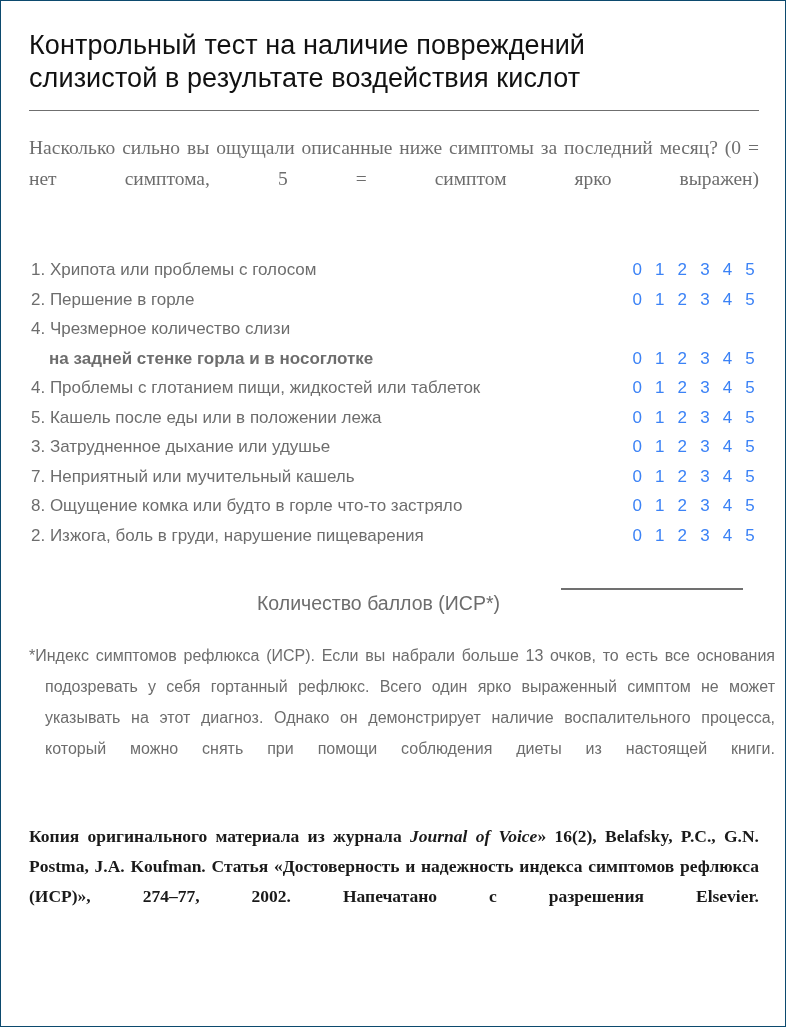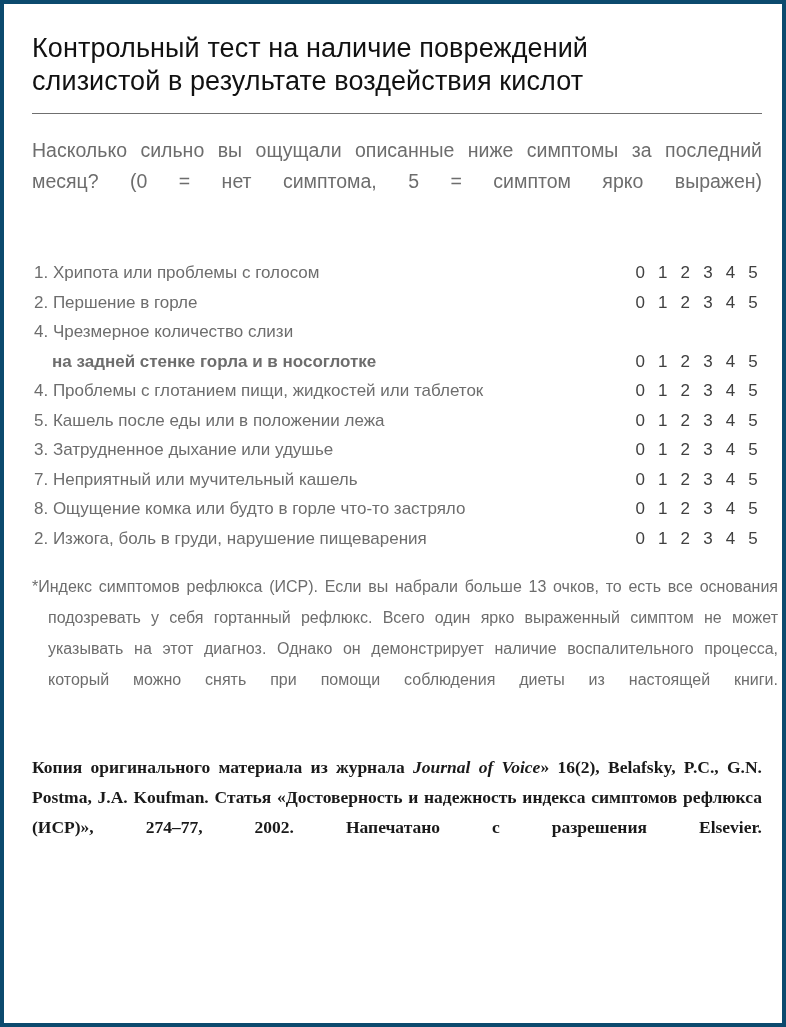--- a/index.html
+++ b/index.html
@@ -14,21 +14,21 @@
     font-family: "Liberation Sans", sans-serif;
     overflow: hidden;
   }
 
   .page {
     position: relative;
     box-sizing: border-box;
     width: 786px;
     height: 1027px;
     background: #ffffff;
-    border: 4px solid #0c4a6e;
+    border: 1px solid #0c4a6e;
     padding: 0;
   }
 
   .inner {
     box-sizing: border-box;
     padding: 22px 28px 0 28px;
     height: 100%;
   }
 
   
@@ -51,20 +51,21 @@
 
   
   .intro {
     font-size: 19.5px;
     line-height: 31px;
     color: #6d6d6d;
     text-align: justify;
     margin: 21px 0 0 0;
     width: 730px;
     font-weight: 400;
+    font-family: Liberation Serif, serif;
   }
   .intro::after {
     content: "";
     display: inline-block;
     width: 100%;
   }
 
   
   .symptom-list {
     margin: 30px 0 0 0;
@@ -92,21 +93,21 @@
   .symptom-text .cont-line {
     display: block;
     padding-left: 18px;
     font-weight: bold;
   }
 
   .scale {
     flex: 0 0 auto;
     letter-spacing: 4.2px;
     font-size: 17px;
-    color: #404040;
+    color: #3b82f6;
     text-align: right;
     min-width: 104px;
     white-space: nowrap;
   }
 
   .scale.on-second-line {
     align-self: flex-end;
   }
 
   
@@ -217,20 +218,24 @@
         <li class="symptom-row">
           <span class="symptom-text"><span>8. Ощущение комка или будто в горле что-то застряло</span></span>
           <span class="scale">0 1 2 3 4 5</span>
         </li>
         <li class="symptom-row">
           <span class="symptom-text"><span>2. Изжога, боль в груди, нарушение пищеварения</span></span>
           <span class="scale">0 1 2 3 4 5</span>
         </li>
       </ul>
 
+    <div class="score-area">
+      <div class="score-rule"></div>
+      <div class="score-label">Количество баллов (ИСР*)</div>
+    </div>
 
     <p class="footnote">*Индекс симптомов рефлюкса (ИСР). Если вы набрали больше 13 очков, то есть все основания подозревать у себя гортанный рефлюкс. Всего один ярко выраженный симптом не может указывать на этот диагноз. Однако он демонстрирует наличие воспалительного процесса, который можно снять при помощи соблюдения диеты из настоящей книги.</p>
 
     <p class="citation">
       <span>Копия оригинального материала из журнала </span><span class="journal">Journal of Voice</span><span>» 16(2), Belafsky, P.C., G.N. Postma, J.A. Koufman. Статья «Достоверность и надежность индекса симптомов рефлюкса (ИСР)», 274–77, 2002. Напечатано с разрешения Elsevier.</span>
     </p>
 
   </div>
 </div>
 

